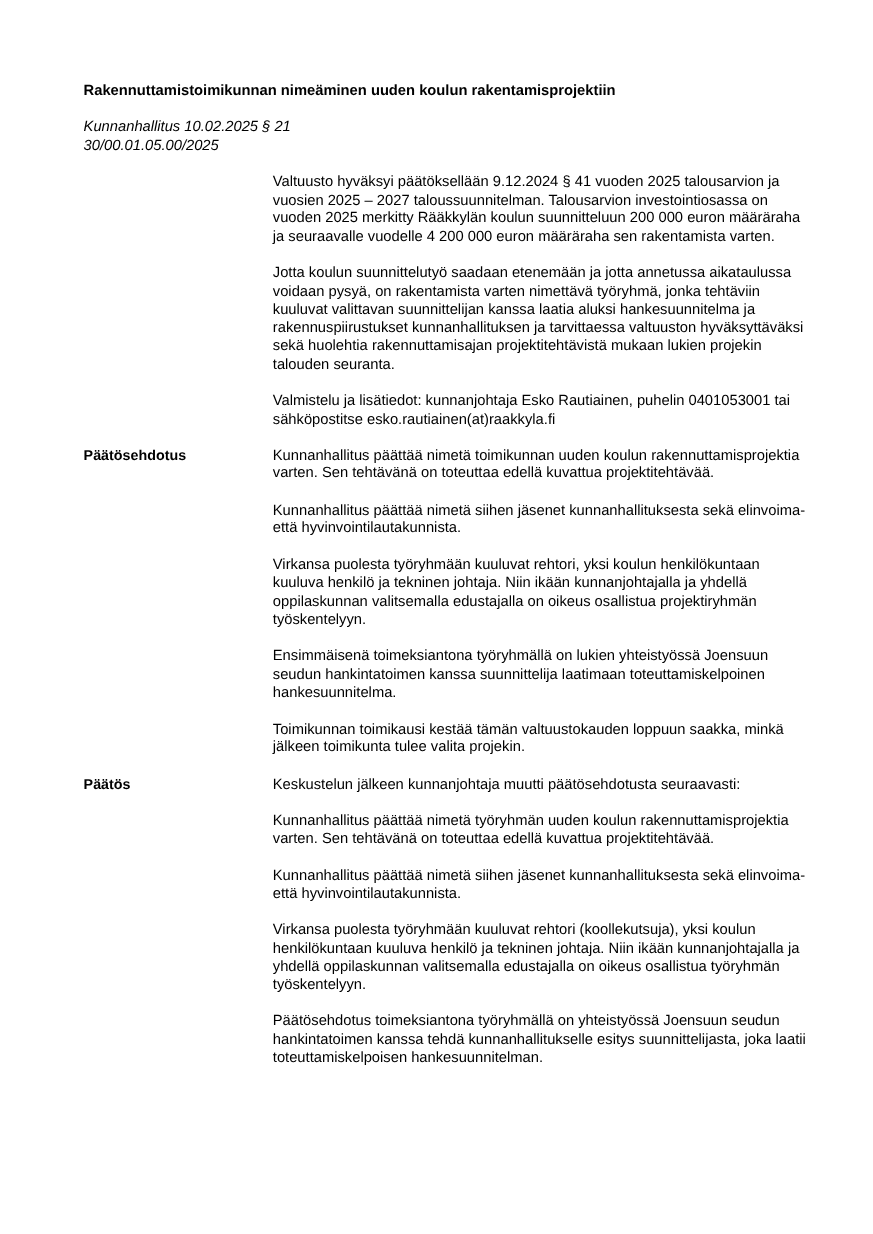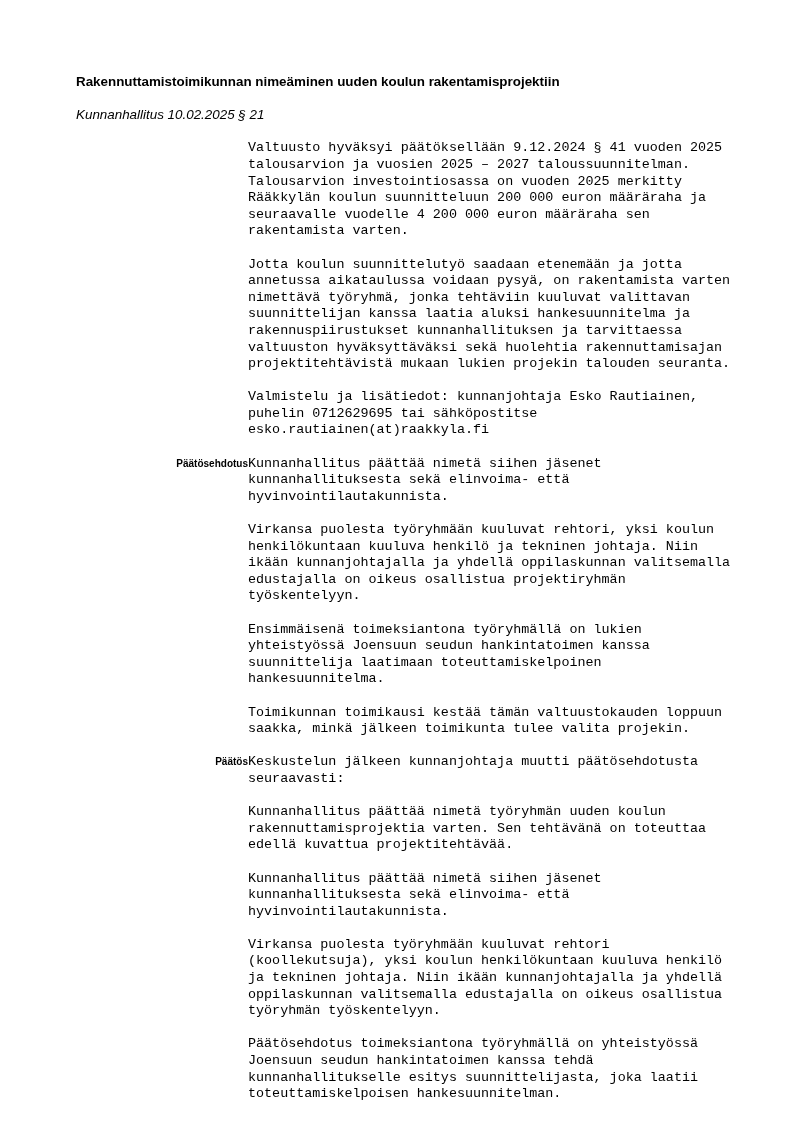--- a/index.html
+++ b/index.html
@@ -3,47 +3,49 @@
 <meta charset="utf-8">
 <style>
   html, body { margin: 0; padding: 0; background: #ffffff; }
   body { width: 794px; height: 1122px; position: relative; overflow: hidden;
          font-family: "Liberation Sans", sans-serif; color: #000; }
   .page { position: absolute; left: 76px; top: 74px; width: 664px; }
   .title { font-weight: bold; font-size: 13.4px; line-height: 16.6px; margin: 0 0 16.6px 0; }
   .meta { font-size: 13.4px; line-height: 16.6px; margin: 0 0 16.6px 0; font-style: italic; }
   .meta div { white-space: nowrap; }
   .section { display: flex; align-items: flex-start; margin-bottom: 16.6px; }
-  .section-label { width: 172px; flex: 0 0 172px; font-weight: bold; font-size: 10px; line-height: 16.6px; text-align: right; }
-  .section-body { width: 492px; flex: 0 0 492px; font-family: Liberation Mono, monospace; }
+  .section-label { width: 172px; flex: 0 0 172px; font-weight: bold; font-size: 13px; line-height: 16.6px; }
+  .section-body { width: 492px; flex: 0 0 492px; }
   .para { font-size: 13.4px; line-height: 16.6px; margin: 0 0 16.6px 0; }
   .para:last-child { margin-bottom: 0; }
 </style>
 </head>
 <body>
 
 <div class="page">
   <div class="title">Rakennuttamistoimikunnan nimeäminen uuden koulun rakentamisprojektiin</div>
 
   <div class="meta">
     <div>Kunnanhallitus 10.02.2025 § 21</div>
+    <div>30/00.01.05.00/2025</div>
   </div>
 
   <div class="section" style="margin-top:0;">
     <div class="section-label"></div>
     <div class="section-body">
       <p class="para">Valtuusto hyväksyi päätöksellään 9.12.2024 § 41 vuoden 2025 talousarvion ja vuosien 2025 – 2027 taloussuunnitelman. Talousarvion investointiosassa on vuoden 2025 merkitty Rääkkylän koulun suunnitteluun 200 000 euron määräraha ja seuraavalle vuodelle 4 200 000 euron määräraha sen rakentamista varten.</p>
       <p class="para">Jotta koulun suunnittelutyö saadaan etenemään ja jotta annetussa aikataulussa voidaan pysyä, on rakentamista varten nimettävä työryhmä, jonka tehtäviin kuuluvat valittavan suunnittelijan kanssa laatia aluksi hankesuunnitelma ja rakennuspiirustukset kunnanhallituksen ja tarvittaessa valtuuston hyväksyttäväksi sekä huolehtia rakennuttamisajan projektitehtävistä mukaan lukien projekin talouden seuranta.</p>
-      <p class="para">Valmistelu ja lisätiedot: kunnanjohtaja Esko Rautiainen, puhelin 0712629695 tai sähköpostitse esko.rautiainen(at)raakkyla.fi</p>
+      <p class="para">Valmistelu ja lisätiedot: kunnanjohtaja Esko Rautiainen, puhelin 0401053001 tai sähköpostitse esko.rautiainen(at)raakkyla.fi</p>
     </div>
   </div>
 
   <div class="section">
     <div class="section-label">Päätösehdotus</div>
     <div class="section-body">
+      <p class="para">Kunnanhallitus päättää nimetä toimikunnan uuden koulun rakennuttamisprojektia varten. Sen tehtävänä on toteuttaa edellä kuvattua projektitehtävää.</p>
       <p class="para">Kunnanhallitus päättää nimetä siihen jäsenet kunnanhallituksesta sekä elinvoima- että hyvinvointilautakunnista.</p>
       <p class="para">Virkansa puolesta työryhmään kuuluvat rehtori, yksi koulun henkilökuntaan kuuluva henkilö ja tekninen johtaja. Niin ikään kunnanjohtajalla ja yhdellä oppilaskunnan valitsemalla edustajalla on oikeus osallistua projektiryhmän työskentelyyn.</p>
       <p class="para">Ensimmäisenä toimeksiantona työryhmällä on lukien yhteistyössä Joensuun seudun hankintatoimen kanssa suunnittelija laatimaan toteuttamiskelpoinen hankesuunnitelma.</p>
       <p class="para">Toimikunnan toimikausi kestää tämän valtuustokauden loppuun saakka, minkä jälkeen toimikunta tulee valita projekin.</p>
     </div>
   </div>
 
   <div class="section">
     <div class="section-label">Päätös</div>
     <div class="section-body">

